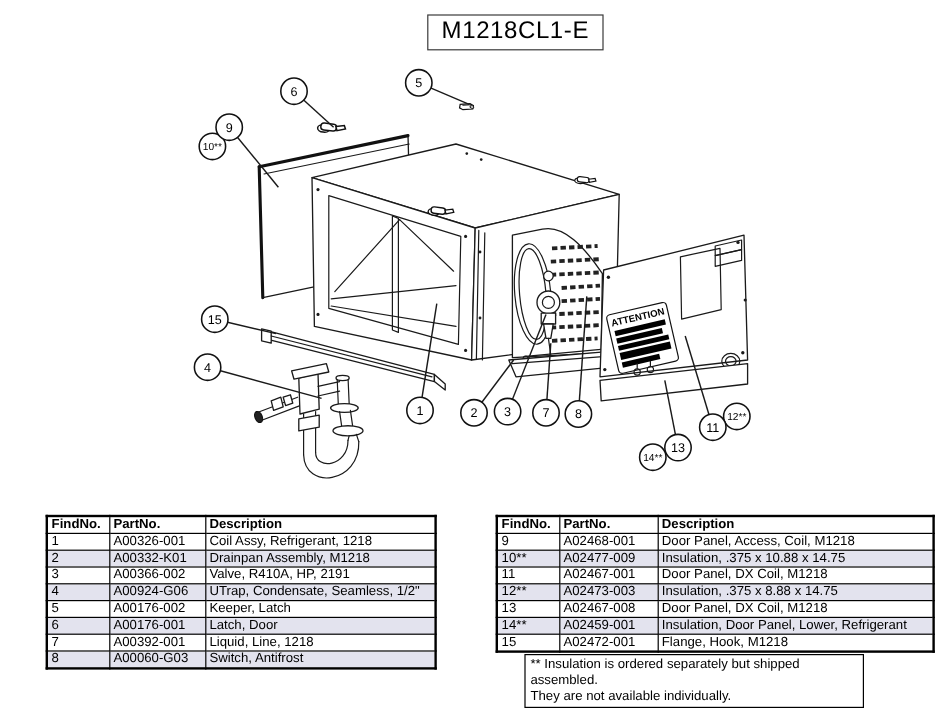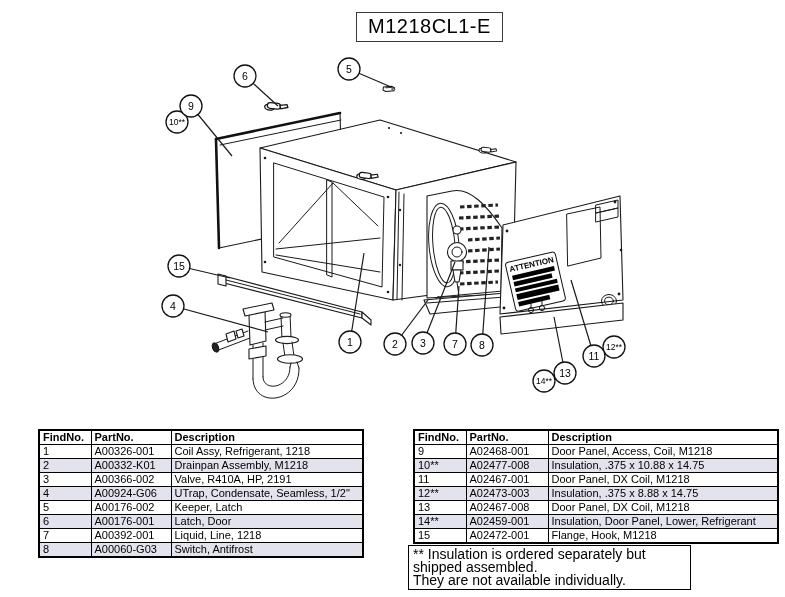--- a/index.html
+++ b/index.html
@@ -9,22 +9,22 @@
   #title-box{position:absolute;left:356px;top:12px;border:1px solid #3a3a3a;background:#fff;
              padding:2px 11px 3px 11px;font-size:20px;letter-spacing:.5px;z-index:5;}
   .parts-table{position:absolute;border-collapse:collapse;background:#fff;table-layout:fixed;
                border:2px solid #000;font-size:11px;z-index:4;}
   .parts-table th,.parts-table td{border:1px solid #000;height:13px;line-height:13px;
                padding:0 3px;text-align:left;white-space:nowrap;overflow:hidden;font-weight:normal;}
   .parts-table th{font-weight:bold;}
   .parts-table tr.alt{background:#e3e3ee;}
   #left-table{left:38px;top:429px;width:324px;}
   #right-table{left:413px;top:429px;width:364px;}
-  #footnote-box{position:absolute;left:408px;top:545px;width:273px;border:1px solid #000;
-                background:#fff;font-size:14px;line-height:13px;padding:2px 4px;z-index:4;}
+  #footnote-box{position:absolute;left:437px;top:545px;width:273px;border:1px solid #000;
+                background:#fff;font-size:11px;line-height:13px;padding:2px 4px;z-index:4;}
   .wire{stroke:#1a1a1a;stroke-width:1;fill:none;stroke-linejoin:round;stroke-linecap:round;}
   .face{stroke:#1a1a1a;stroke-width:1.1;fill:#fff;stroke-linejoin:round;}
   .thick{stroke:#111;stroke-width:2.6;fill:none;stroke-linecap:round;}
   .dot{fill:#1a1a1a;stroke:none;}
   .tube{stroke:#222;stroke-width:3.2;stroke-dasharray:4.5 2.6;fill:none;}
 </style>
 </head>
 <body>
 
 <div id="stage">
@@ -310,21 +310,21 @@
       </tr>
     </thead>
     <tbody id="right-tbody">
         <tr>
           <td>9</td>
           <td>A02468-001</td>
           <td>Door Panel, Access, Coil, M1218</td>
         </tr>
         <tr class="alt">
           <td>10**</td>
-          <td>A02477-008</td>
+          <td>A02477-009</td>
           <td>Insulation, .375 x 10.88 x 14.75</td>
         </tr>
         <tr>
           <td>11</td>
           <td>A02467-001</td>
           <td>Door Panel, DX Coil, M1218</td>
         </tr>
         <tr class="alt">
           <td>12**</td>
           <td>A02473-003</td>

